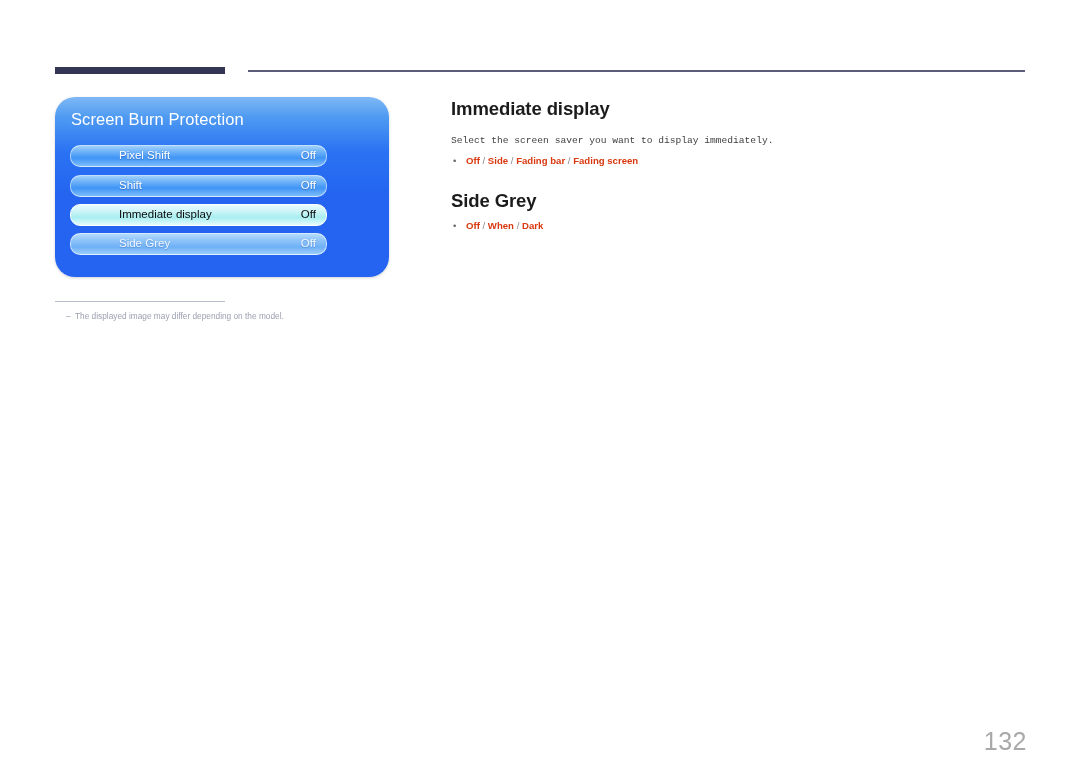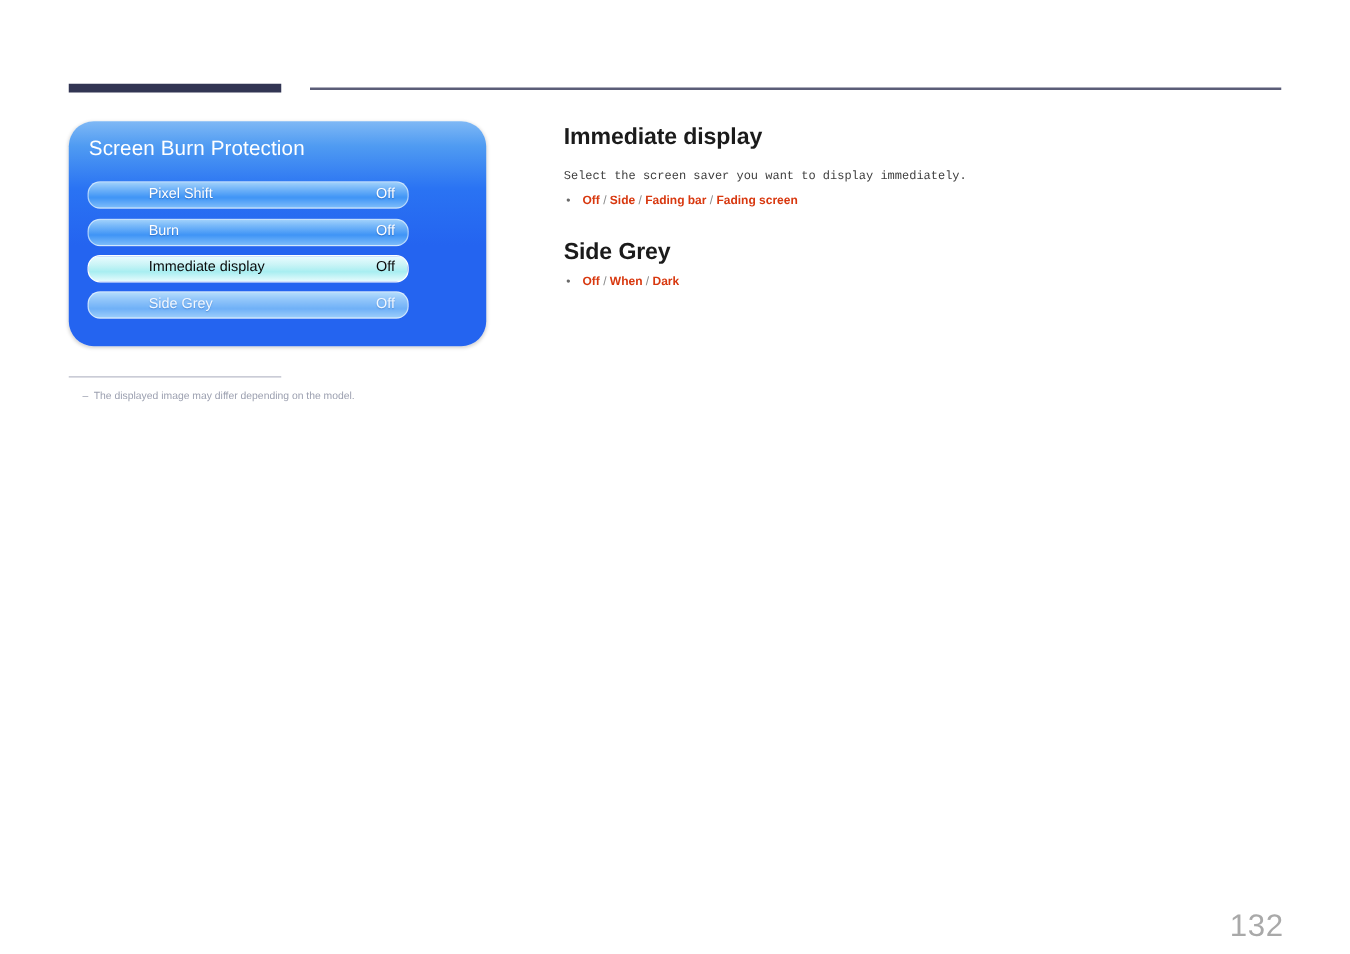--- a/index.html
+++ b/index.html
@@ -211,21 +211,21 @@
 
 <div class="osd-panel">
   <div class="osd-title">Screen Burn Protection</div>
 
   <div class="osd-row normal r0">
     <span class="row-label">Pixel Shift</span>
     <span class="row-value">Off</span>
   </div>
 
   <div class="osd-row normal r1">
-    <span class="row-label">Burn</span>
+    <span class="row-label">Shift</span>
     <span class="row-value">Off</span>
   </div>
 
   <div class="osd-row selected r2">
     <span class="row-label">Immediate display</span>
     <span class="row-value">Off</span>
   </div>
 
   <div class="osd-row dim r3">
     <span class="row-label">Side Grey</span>

